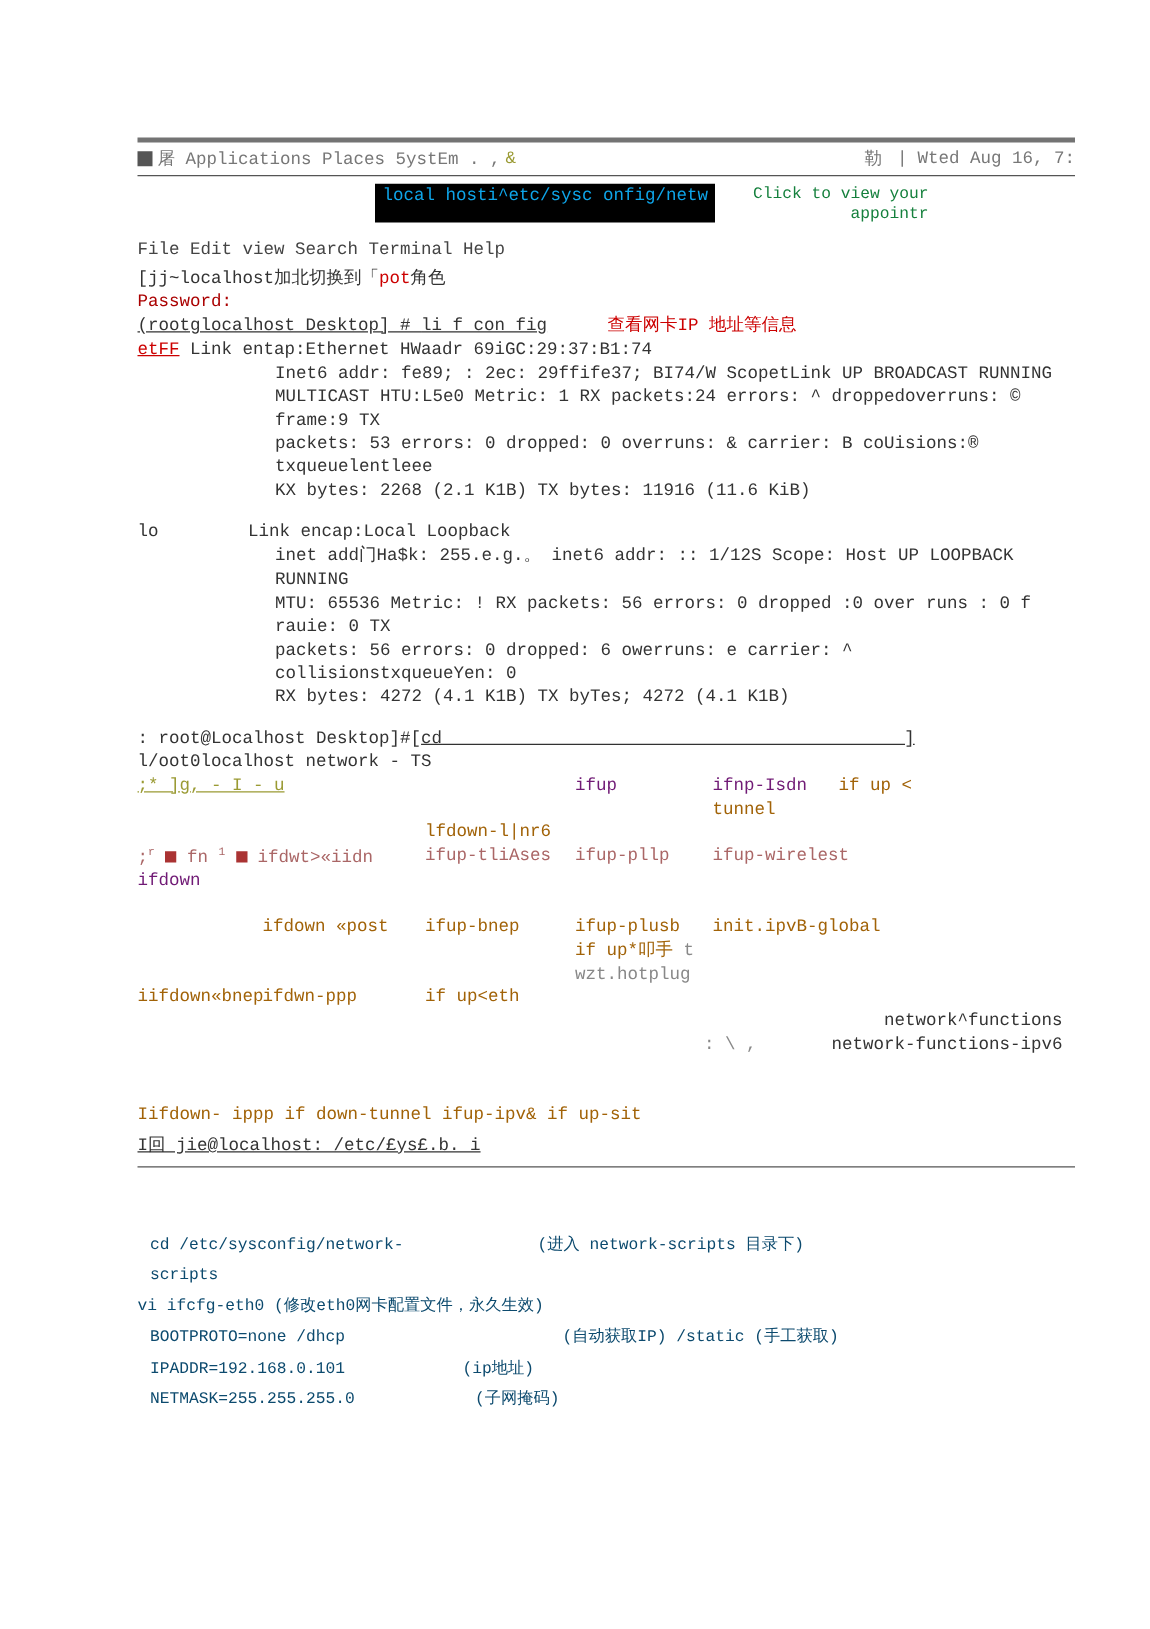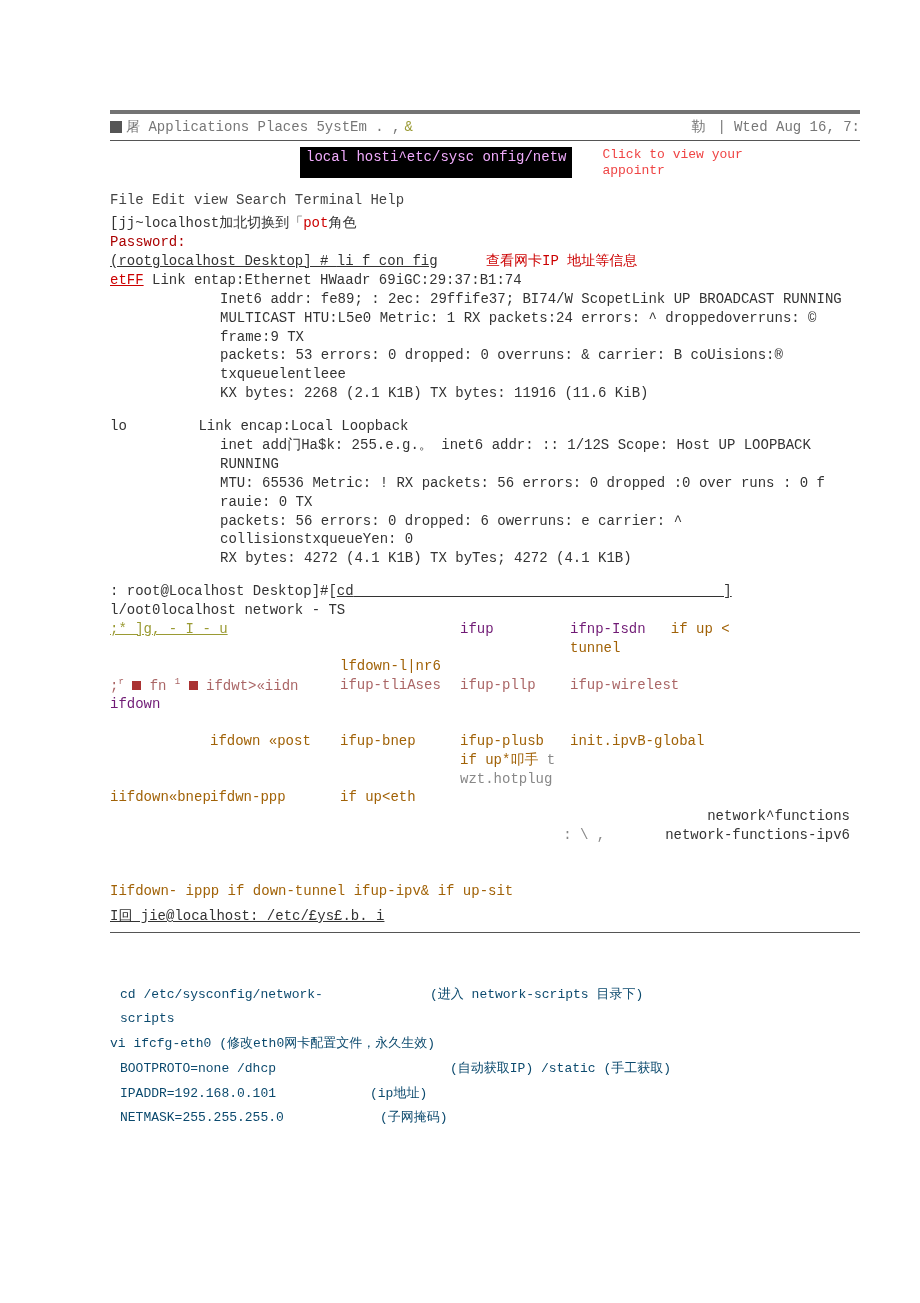--- a/index.html
+++ b/index.html
@@ -26,29 +26,29 @@
   }
   .topbar .gap { flex: 1; }
   .sq { display:inline-block; width:12px; height:12px; background:#555; margin-right:4px; vertical-align:middle;}
   .titlebar-row {
     display:flex;
     margin-top:6px;
     font-size:14px;
   }
   .titlebar-black {
     background:#000;
-    color:#f0abfc;
+    color:#0ea5e9;
     padding:2px 6px;
     font-family:"Courier New",monospace;
     margin-left: 190px;
   }
   .appoint {
-    color:#ef4444;
+    color:#15803d;
     font-size:13px;
-    text-align:left;
+    text-align:right;
     margin-left:30px;
     line-height:1.2;
   }
   .menu-row {
     margin-top:14px;
     font-size:14px;
     color:#444;
   }
   .term {
     margin-top:6px;

